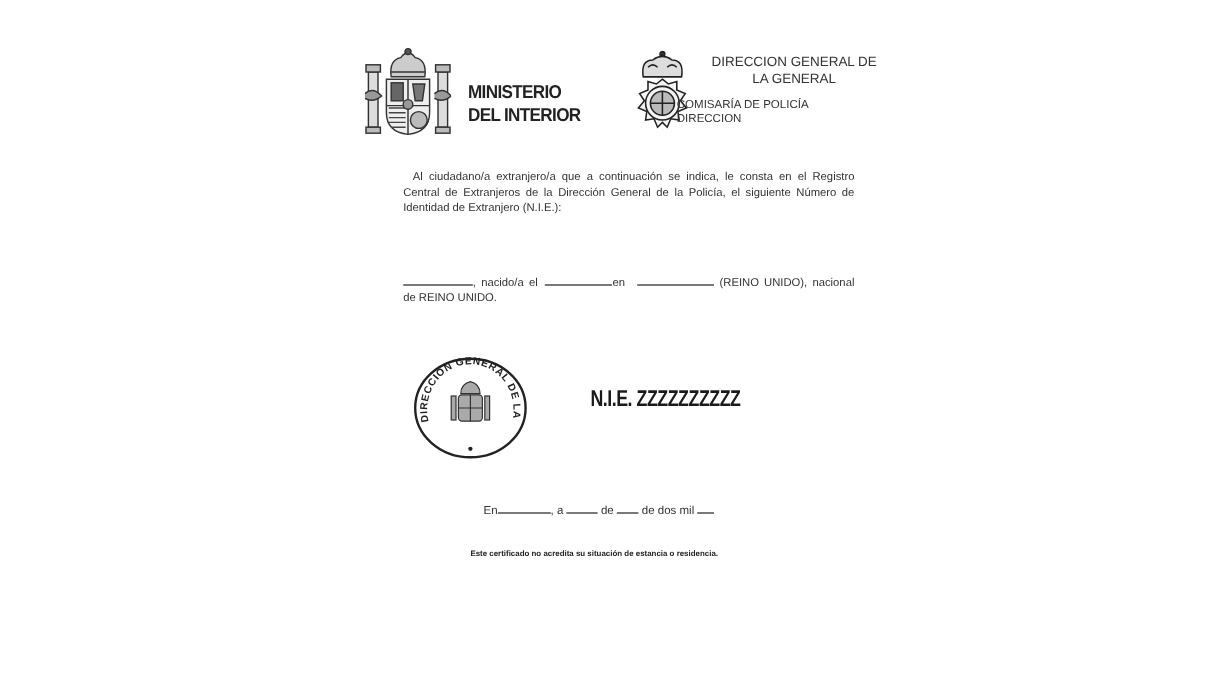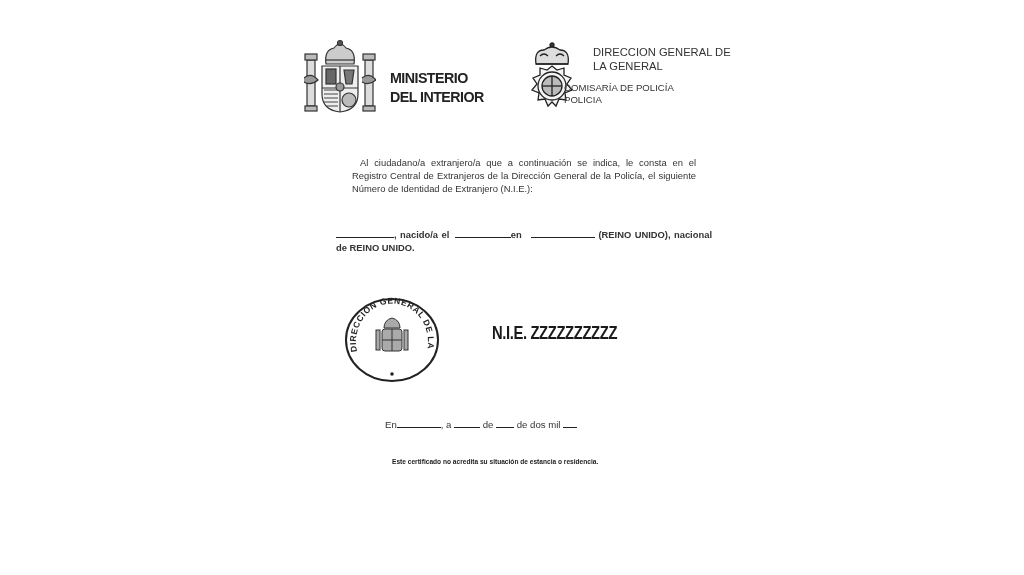--- a/index.html
+++ b/index.html
@@ -5,38 +5,37 @@
     html, body { margin: 0; padding: 0; }
     body {
       width: 1024px; height: 575px; background: #ffffff; position: relative; overflow: hidden;
       font-family: "Liberation Sans", sans-serif; color: #1a1a1a;
     }
     .abs { position: absolute; }
     .min-title {
       left: 390px; top: 68px; font-weight: bold; font-size: 15.5px; line-height: 19px;
       letter-spacing: -0.6px; color: #222; transform: scaleX(0.92); transform-origin: left top;
     }
-    .dgp-title { left: 593px; top: 46px; font-size: 11.2px; line-height: 13.5px; color: #333; }
+    .dgp-title { left: 593px; top: 46px; font-size: 11.2px; line-height: 13.5px; color: #333; text-align: center; }
     .dgp-sub { left: 564px; top: 82px; font-size: 9.6px; line-height: 12px; color: #333; }
     .para {
       left: 336px; top: 140px; width: 376px; font-size: 9.4px; line-height: 13px;
       text-align: justify; color: #333;
     }
-    .para p { margin: 16px; text-indent: 8px; }
+    .para p { margin: 0; text-indent: 8px; }
     .line2 {
       left: 336px; top: 228px; width: 376px; font-size: 9.4px; line-height: 13px; color: #333;
       text-align: justify;
-      font-weight: bold;
     }
     .blank { display: inline-block; border-bottom: 1px solid #222; height: 9px; vertical-align: baseline; }
     .nie {
       left: 492px; top: 322px; font-weight: bold; font-size: 19px; letter-spacing: -0.5px;
       color: #1a1a1a; transform: scaleX(0.78); transform-origin: left top; white-space: nowrap;
     }
-    .date { left: 385px; top: 418px; font-size: 9.6px; color: #333; white-space: nowrap; }
+    .date { left: 403px; top: 418px; font-size: 9.6px; color: #333; white-space: nowrap; }
     .footer { left: 392px; top: 458px; font-size: 6.6px; font-weight: bold; color: #222; white-space: nowrap; }
   </style>
 </head>
 <body>
 
 <div class="abs" style="left:304px;top:38px;width:72px;height:76px;">
   <svg width="72" height="76" viewBox="0 0 72 76">
     <g fill="none" stroke="#333" stroke-width="1.2">
 
       <rect x="3" y="22" width="8" height="46" fill="#ddd"></rect>
@@ -84,21 +83,21 @@
     </g>
   </svg>
 </div>
 
 <div class="abs dgp-title">
   <div>DIRECCION GENERAL DE</div>
   <div>LA GENERAL</div>
 </div>
 <div class="abs dgp-sub">
   <div>COMISARÍA DE POLICÍA</div>
-  <div>POLICIA</div>
+  <div>DIRECCION</div>
 </div>
 
 <div class="abs para">
   <p>Al ciudadano/a extranjero/a que a continuación se indica, le consta en el Registro Central de Extranjeros de la Dirección General de la Policía, el siguiente Número de Identidad de Extranjero (N.I.E.):</p>
 </div>
 
 <div class="abs line2">
   <span class="blank" style="width:58px;"></span><span>, nacido/a el </span><span class="blank" style="width:56px;margin-left:2px;"></span><span>en </span><span class="blank" style="width:64px;margin-left:6px;"></span><span> (REINO UNIDO), nacional de REINO UNIDO.</span>
 </div>
 

